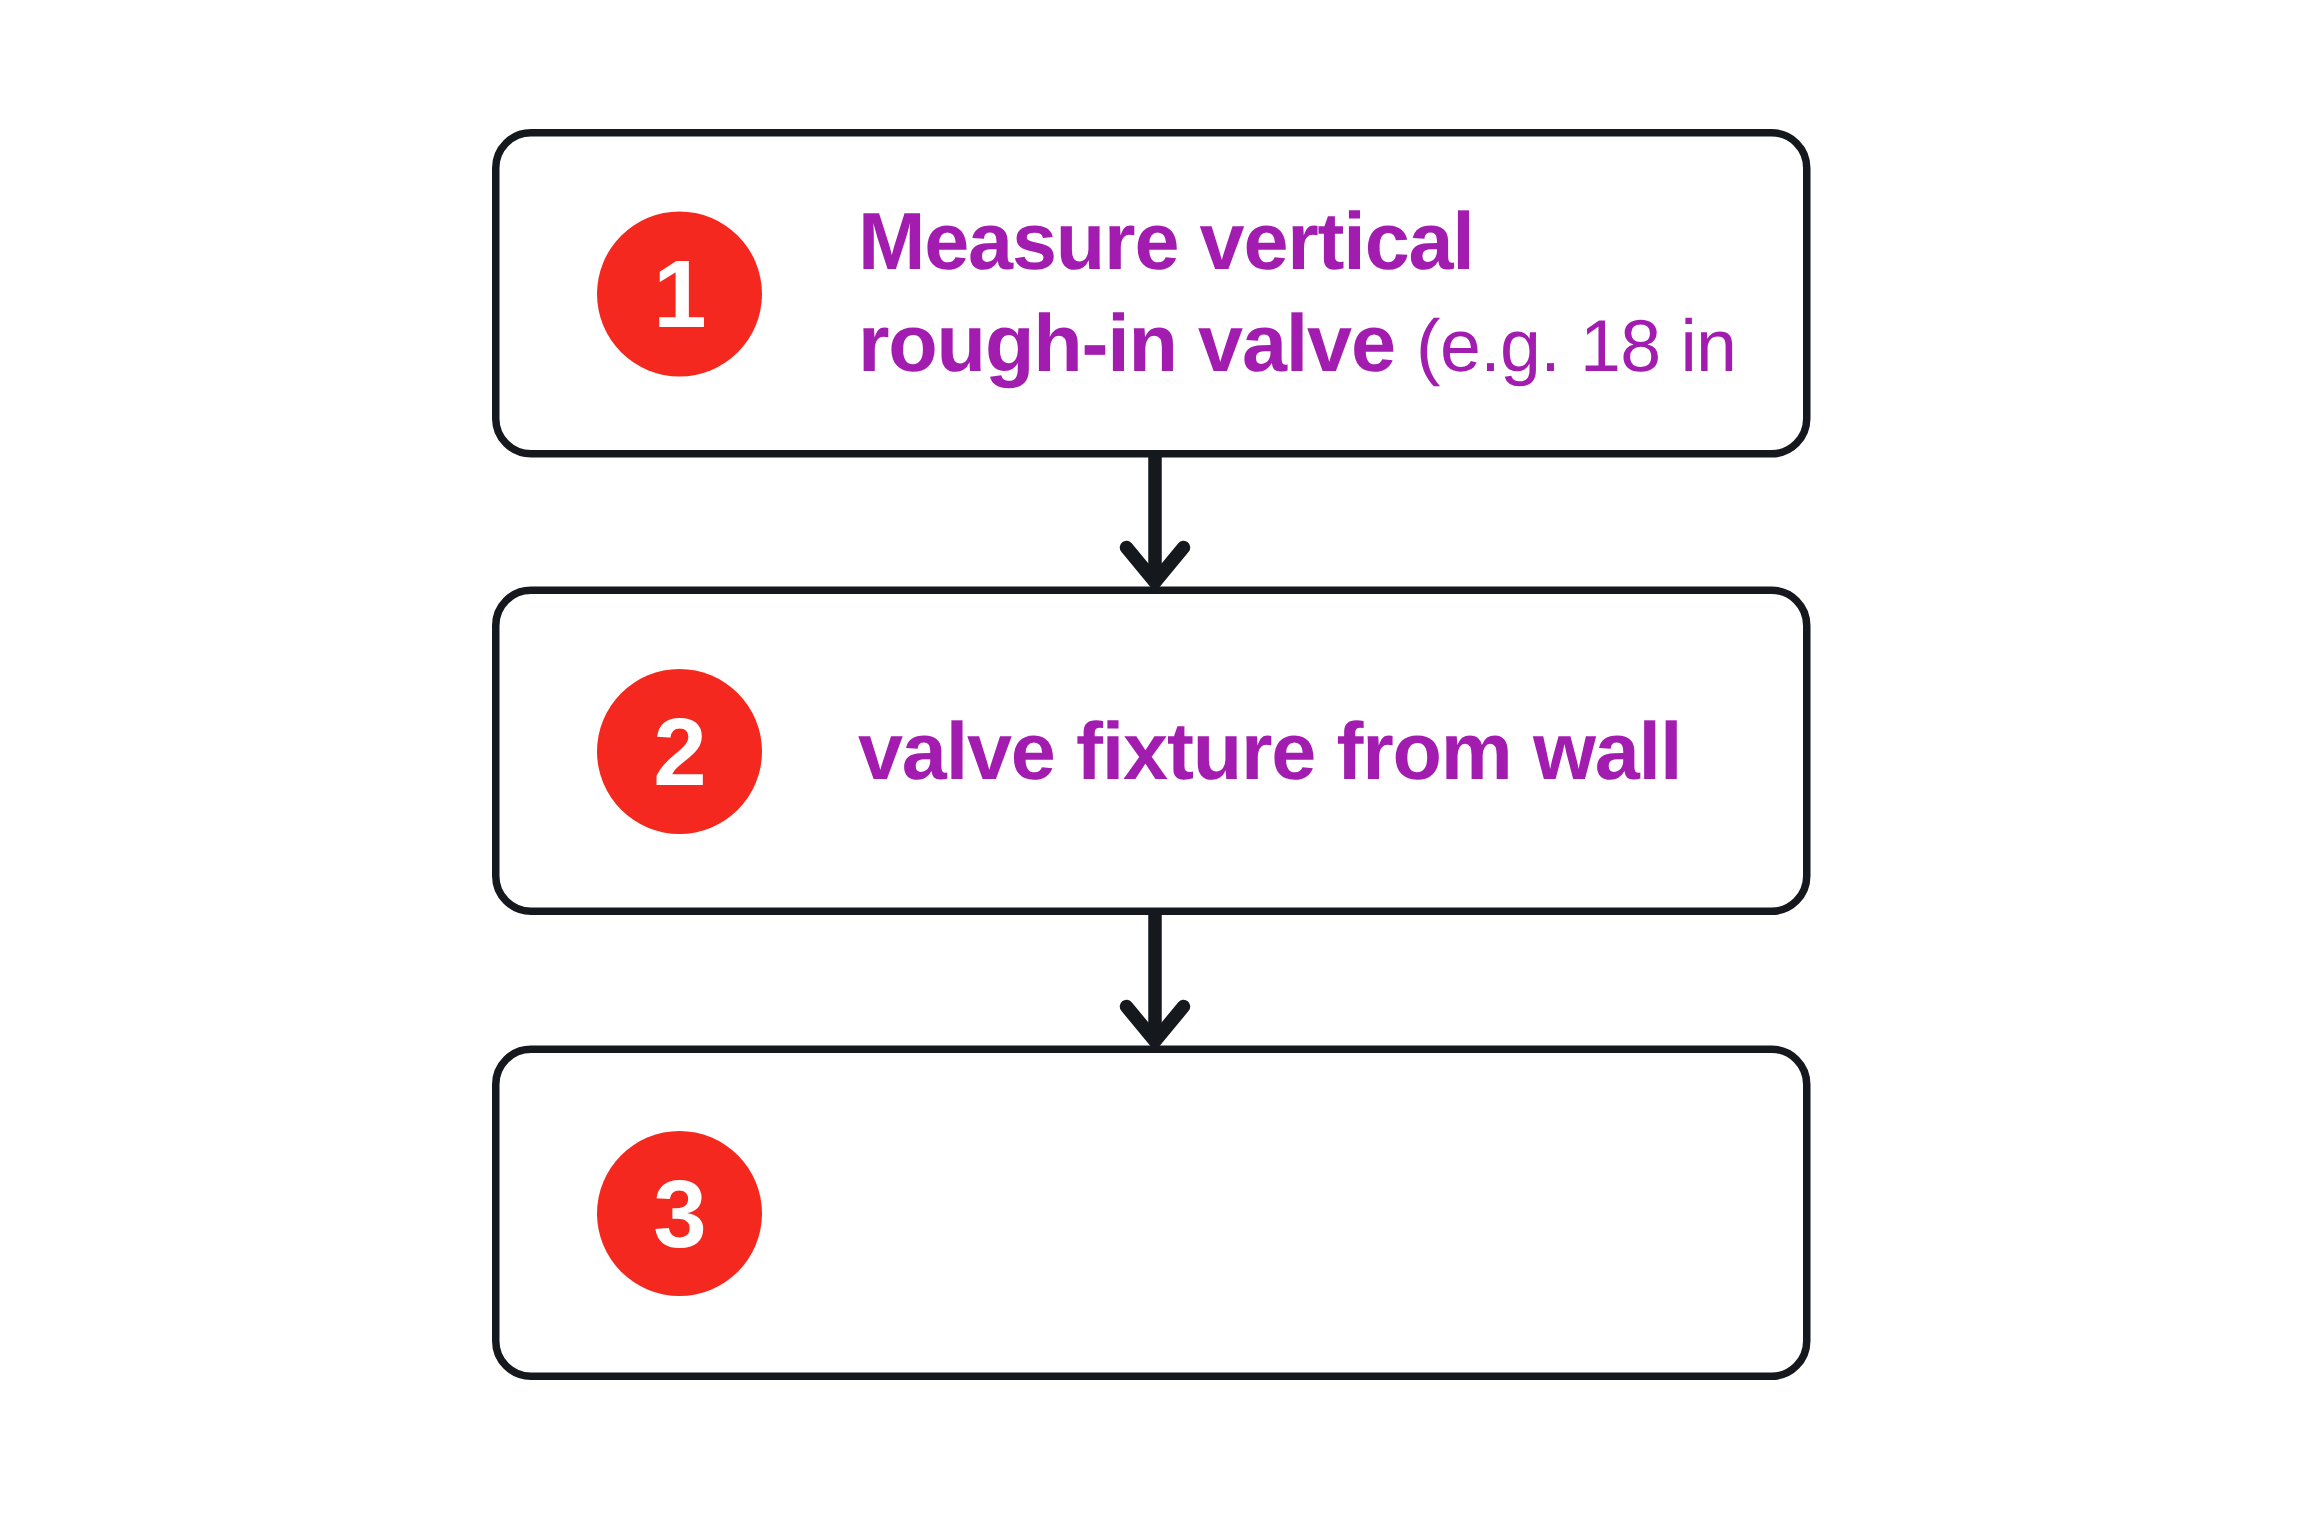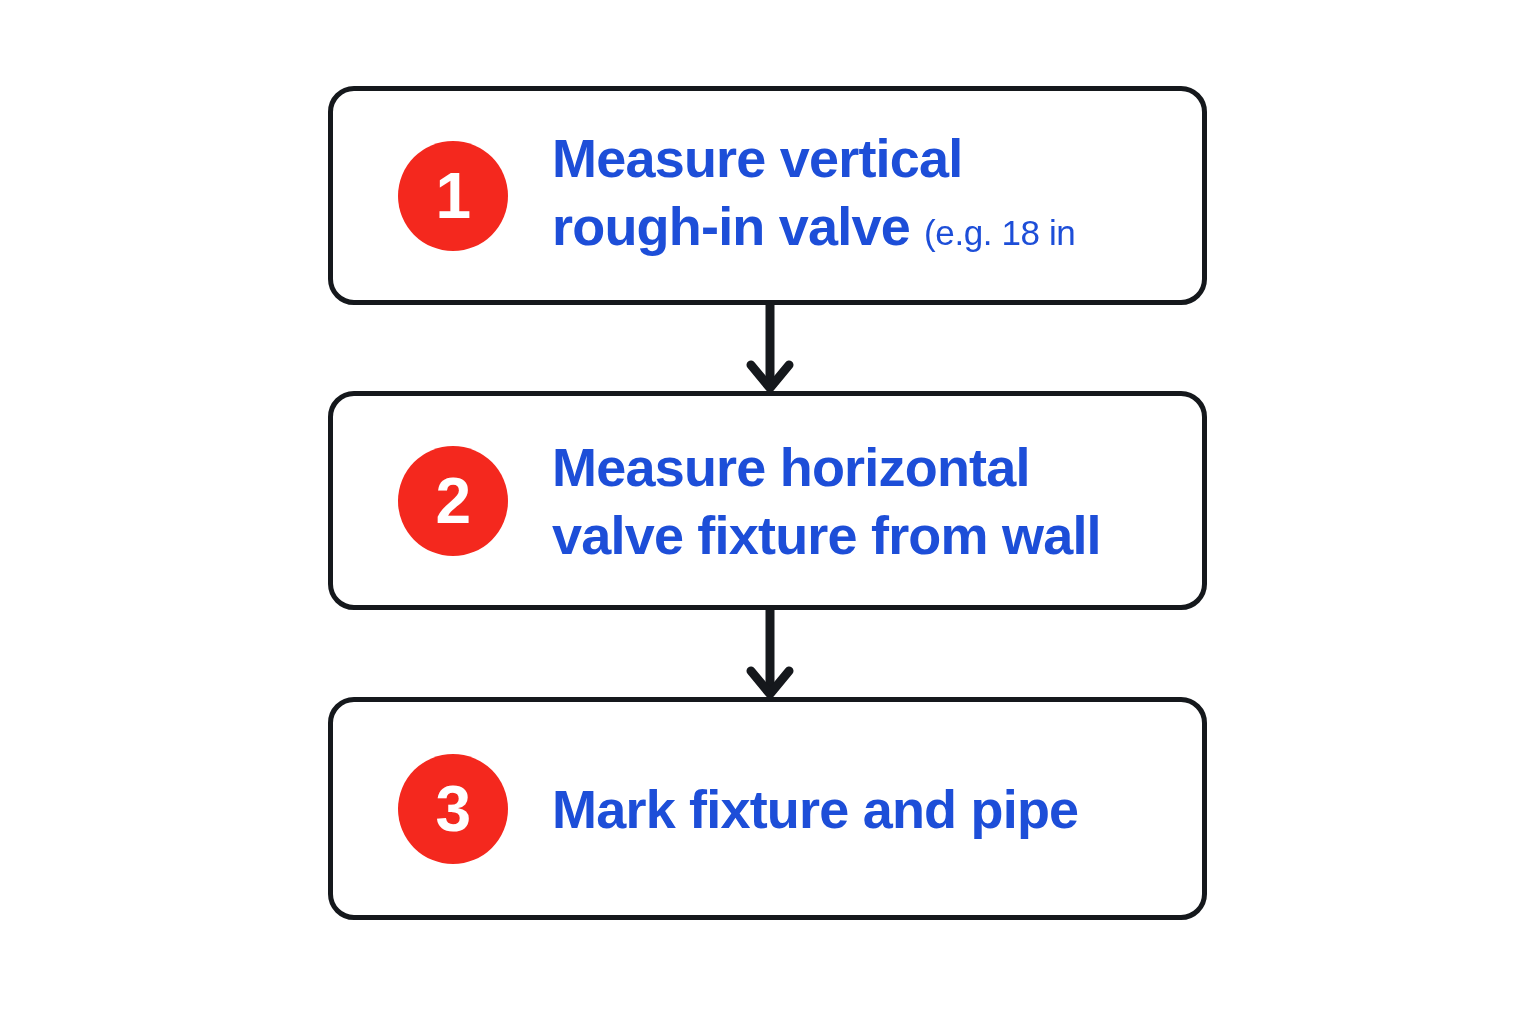--- a/index.html
+++ b/index.html
@@ -53,32 +53,32 @@
     justify-content: center;
     font-size: 64px;
     font-weight: 700;
     line-height: 1;
     letter-spacing: -0.5px;
     user-select: none;
   }
 
   
   .step-text {
-    margin-left: 44px;
-    color: #1d4ed8;
+    margin-left: 64px;
+    color: #a21caf;
     font-size: 54px;
     font-weight: 700;
     line-height: 68px;
     letter-spacing: -0.8px;
     white-space: nowrap;
   }
   .step-text .line { display: block; }
   .step-text .note {
     font-weight: 400;
-    font-size: 35px;
+    font-size: 49px;
     letter-spacing: -0.4px;
   }
 
   
   .arrow {
     position: absolute;
     left: 744px;
     width: 52px;
   }
   .arrow.a1 { top: 303px; height: 90px; }
@@ -101,32 +101,30 @@
   <div class="arrow a1">
     <svg viewBox="0 0 52 90" preserveAspectRatio="none">
       <path d="M26 0 L26 84" stroke="#15181c" stroke-width="9" fill="none" stroke-linecap="butt"></path>
       <path d="M7 62 L26 85 L45 62" stroke="#15181c" stroke-width="9" fill="none" stroke-linecap="round" stroke-linejoin="round"></path>
     </svg>
   </div>
 
   <div class="step-box s2">
     <div class="badge">2</div>
     <div class="step-text">
-      <span class="line">Measure horizontal</span>
       <span class="line">valve fixture from wall</span>
     </div>
   </div>
 
   <div class="arrow a2">
     <svg viewBox="0 0 52 91" preserveAspectRatio="none">
       <path d="M26 0 L26 85" stroke="#15181c" stroke-width="9" fill="none" stroke-linecap="butt"></path>
       <path d="M7 63 L26 86 L45 63" stroke="#15181c" stroke-width="9" fill="none" stroke-linecap="round" stroke-linejoin="round"></path>
     </svg>
   </div>
 
   <div class="step-box s3">
     <div class="badge">3</div>
     <div class="step-text">
-      <span class="line">Mark fixture and pipe</span>
     </div>
   </div>
 
 </div>
 
 </body></html>

